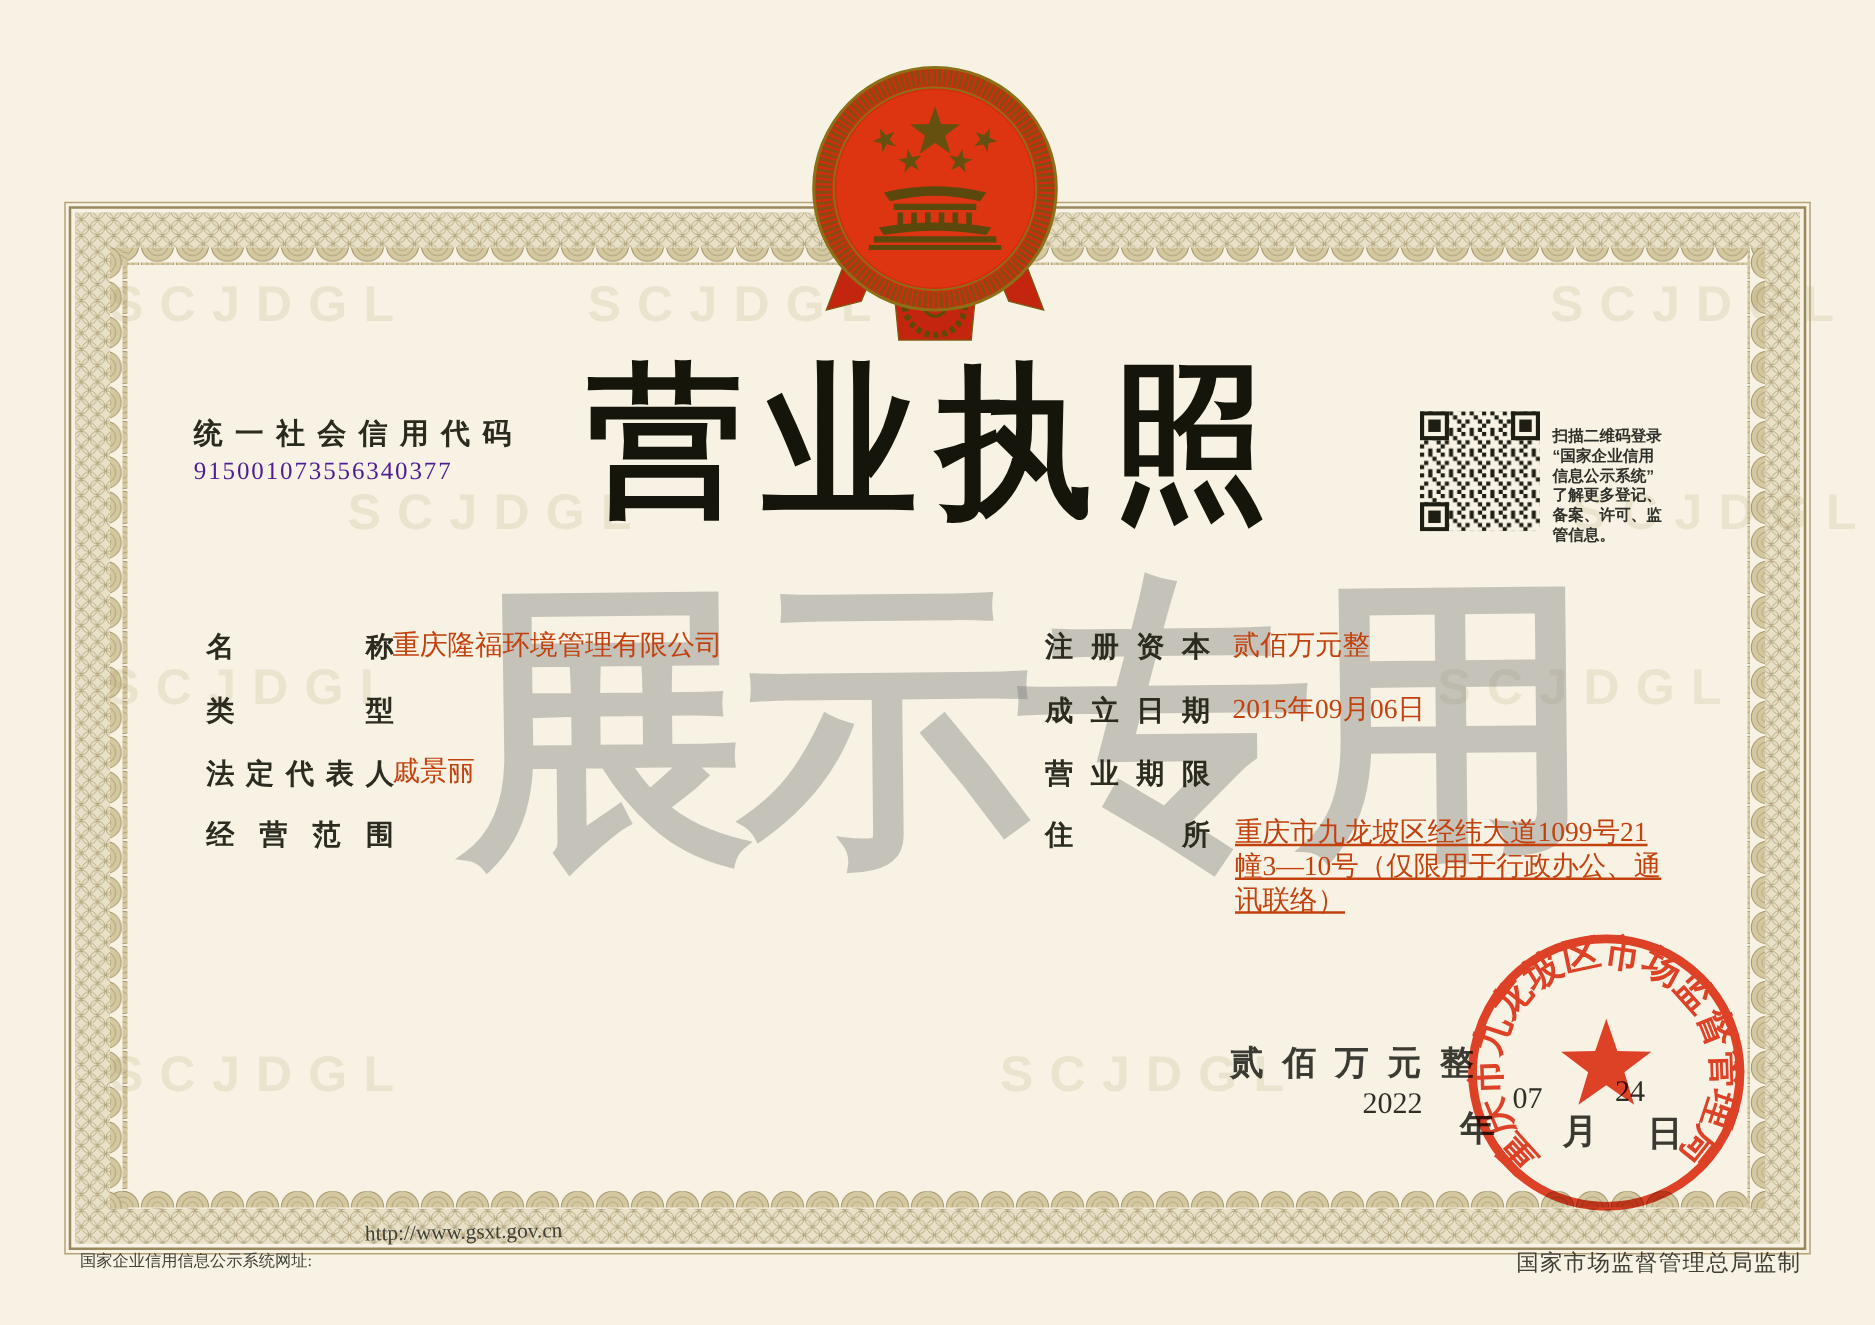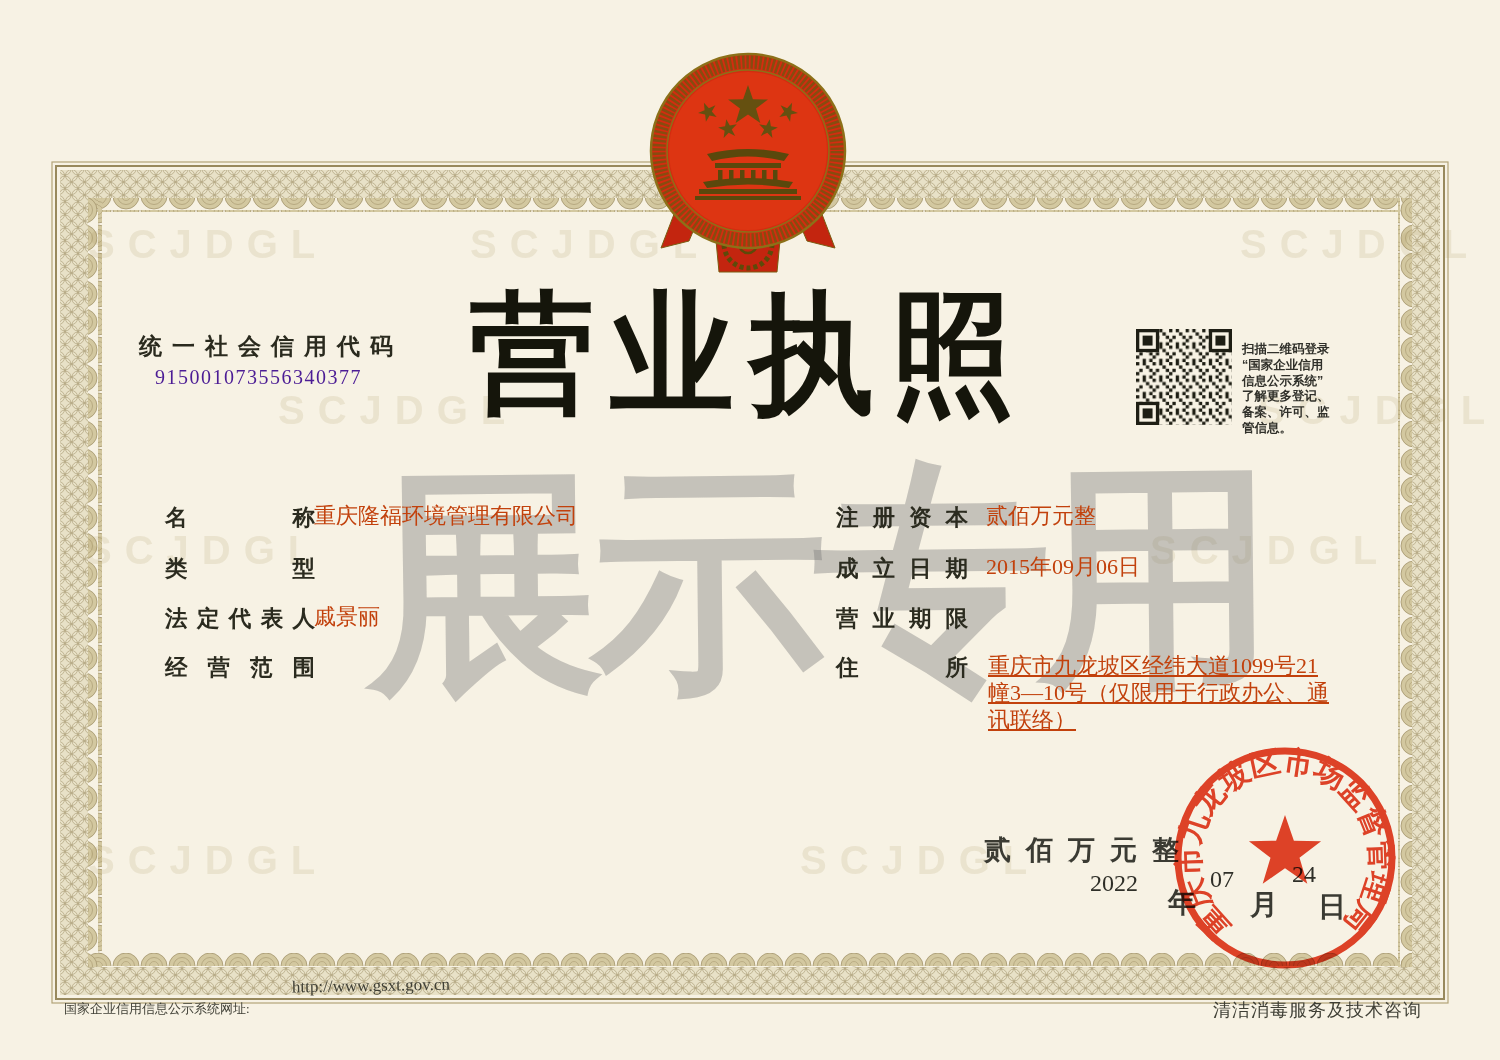--- a/index.html
+++ b/index.html
@@ -122,21 +122,21 @@
     <rect x="84" y="122" width="4.5" height="12" fill="#5a480c"></rect>
     <rect x="95" y="122" width="4.5" height="12" fill="#5a480c"></rect>
     <rect x="106" y="122" width="4.5" height="12" fill="#5a480c"></rect>
     <rect x="117" y="122" width="4.5" height="12" fill="#5a480c"></rect>
     <rect x="128" y="122" width="4.5" height="12" fill="#5a480c"></rect>
     <path d="M58 134 Q103 126 148 134 L144 140 Q103 133 62 140 Z" fill="#5a480c"></path>
     <rect x="54" y="141" width="98" height="5" fill="#5a480c"></rect>
     <rect x="50" y="148" width="106" height="4" fill="#5a480c"></rect>
   </svg>
 
-  <div class="abs txt credit-label" style="left:139px;top:331px">统一社会信用代码</div>
+  <div class="abs txt credit-label" style="left:155px;top:331px">统一社会信用代码</div>
   <div class="abs txt credit-code" style="left:155px;top:366px">915001073556340377</div>
 
   <div class="abs txt title" style="left:470px;top:288px">营业执照</div>
 
   <svg class="abs txt" style="left:1136px;top:329px" width="96" height="96" viewBox="0 0 29 29">
     <defs>
       <pattern id="qrp" width="5" height="5" patternUnits="userSpaceOnUse">
         <g fill="#1e1e14">
           <rect x="0" y="0" width="1" height="1"></rect>
             <rect x="2" y="0" width="1" height="1"></rect>
@@ -242,15 +242,15 @@
     </defs>
     <circle cx="125" cy="125" r="107" fill="none" stroke="#e23014" stroke-width="7"></circle>
     <polygon fill="#e23014" points="125,82 133.9,107.7 161.1,108.3 139.5,124.7 147.3,150.7 125,135.2 102.7,150.7 110.5,124.7 88.9,108.3 116.1,107.7"></polygon>
     <text font-size="30" fill="#e23014" font-weight="700" font-family="Liberation Sans, sans-serif">
       <textPath href="#sealArc" startOffset="0" textLength="420" lengthAdjust="spacingAndGlyphs">重庆市九龙坡区市场监督管理局</textPath>
     </text>
   </svg>
 
   <div class="abs txt footer-txt" style="left:292px;top:976px;font-size:17px;transform:rotate(-1deg)">http://www.gsxt.gov.cn</div>
   <div class="abs txt footer-txt" style="left:64px;top:1000px;font-size:13px">国家企业信用信息公示系统网址:</div>
-  <div class="abs txt footer-txt" style="left:1213px;top:998px;font-size:18px;letter-spacing:1px">清洁消毒服务及技术咨询</div>
+  <div class="abs txt footer-txt" style="left:1213px;top:998px;font-size:18px;letter-spacing:1px">国家市场监督管理总局监制</div>
 
 </div>
 
 </body></html>

